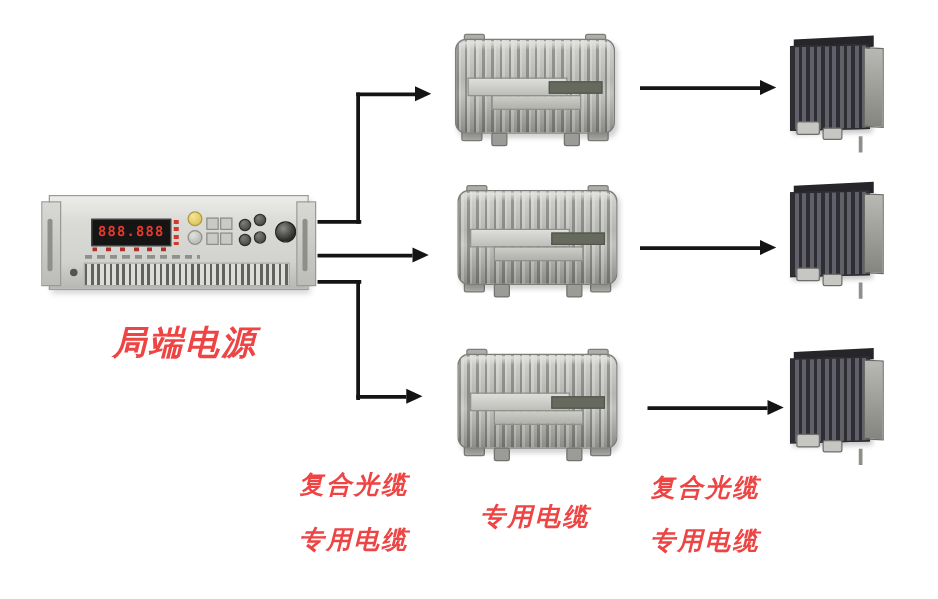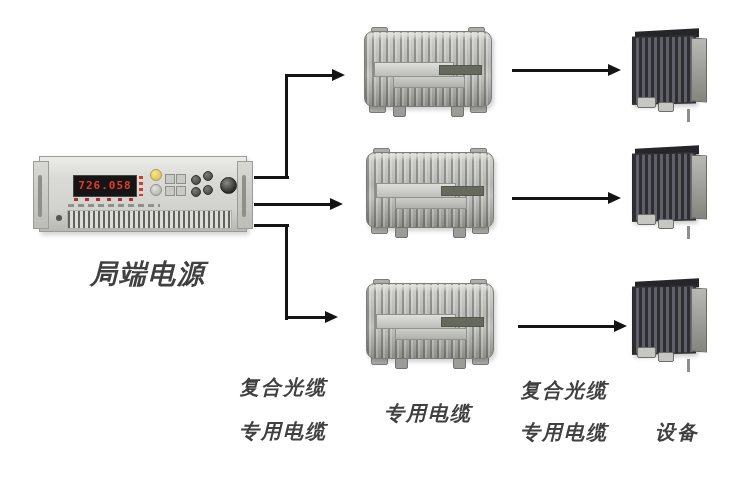--- a/index.html
+++ b/index.html
@@ -2,21 +2,21 @@
 <html><head>
 <meta charset="utf-8">
 <style>
   html,body{margin:0;padding:0;background:#fff;}
   #canvas{
     position:relative;width:750px;height:479px;background:#ffffff;overflow:hidden;
     font-family:"Liberation Sans","DejaVu Sans",sans-serif;
   }
   
   .lbl{
-    position:absolute;color:#404040;font-weight:bold;font-style:italic;
+    position:absolute;color:#ef4444;font-weight:bold;font-style:italic;
     text-align:center;letter-spacing:2px;white-space:nowrap;
   }
   .lbl-big{font-size:27px;}
   .lbl-mid{font-size:20px;}
   
   .seg-h{position:absolute;height:3px;background:#141414;}
   .seg-v{position:absolute;width:3px;background:#141414;}
   .ah{position:absolute;width:0;height:0;border-top:6px solid transparent;
       border-bottom:6px solid transparent;border-left:13px solid #141414;}
   
@@ -106,21 +106,21 @@
   .cu-stub{position:absolute;right:20px;bottom:-6px;width:3px;height:13px;background:#8e8e8a;}
 </style>
 </head>
 <body>
 
 <div id="canvas">
 
   <div class="psu">
     <div class="psu-panel">
       <div class="psu-display">
-        <span>726.058</span>
+        <span>888.888</span>
       </div>
       <div class="psu-ledcol"></div>
       <div class="psu-btn btn-yellow"></div>
       <div class="psu-btn btn-gray"></div>
       <div class="psu-sq sq1"></div>
       <div class="psu-sq sq2"></div>
       <div class="psu-sq sq3"></div>
       <div class="psu-sq sq4"></div>
       <div class="btn-dark bd1"></div>
       <div class="btn-dark bd2"></div>
@@ -245,15 +245,14 @@
   <div class="lbl lbl-big" style="left:62px;top:256px;width:172px">局端电源</div>
 
   <div class="lbl lbl-mid" style="left:224px;top:374px;width:118px">复合光缆</div>
   <div class="lbl lbl-mid" style="left:224px;top:418px;width:118px">专用电缆</div>
 
   <div class="lbl lbl-mid" style="left:362px;top:400px;width:132px">专用电缆</div>
 
   <div class="lbl lbl-mid" style="left:505px;top:377px;width:118px">复合光缆</div>
   <div class="lbl lbl-mid" style="left:505px;top:419px;width:118px">专用电缆</div>
 
-  <div class="lbl lbl-mid" style="left:640px;top:419px;width:74px">设备</div>
 
 </div>
 
 </body></html>

